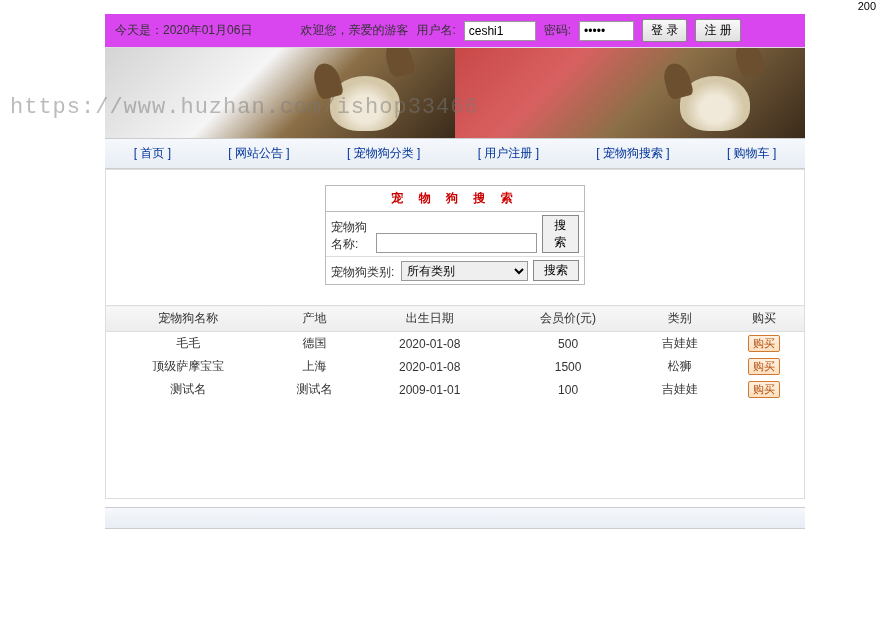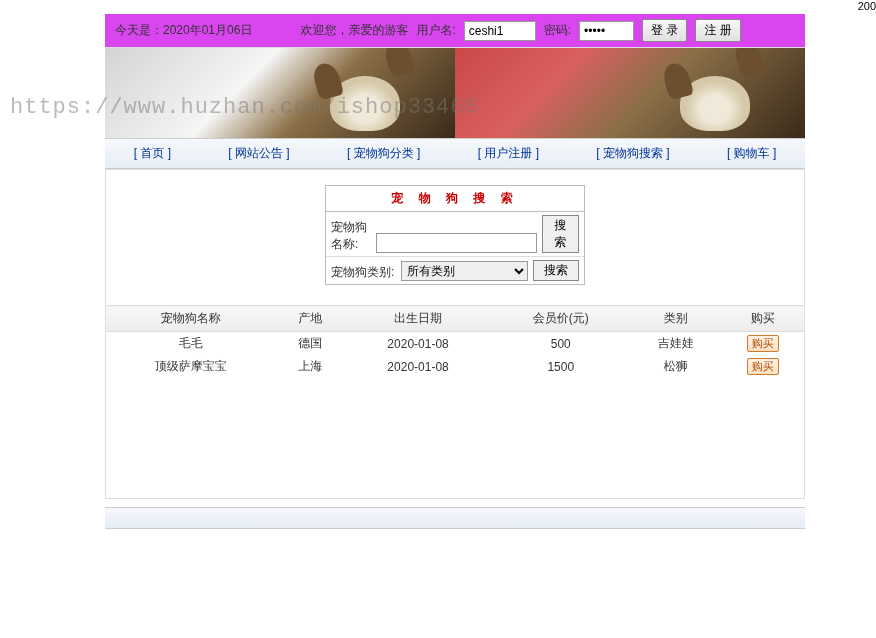--- a/index.html
+++ b/index.html
@@ -113,18 +113,26 @@
             <td><span class="buy-btn">购买</span></td>
           </tr>
           <tr>
             <td>顶级萨摩宝宝</td>
             <td>上海</td>
             <td>2020-01-08</td>
             <td>1500</td>
             <td>松狮</td>
             <td><span class="buy-btn">购买</span></td>
           </tr>
+          <tr>
+            <td>测试名</td>
+            <td>测试名</td>
+            <td>2009-01-01</td>
+            <td>100</td>
+            <td>吉娃娃</td>
+            <td><span class="buy-btn">购买</span></td>
+          </tr>
         </tbody>
     </table>
   </div>
 
   <div class="footer-bar"></div>
 </div>
 
 </body></html>

